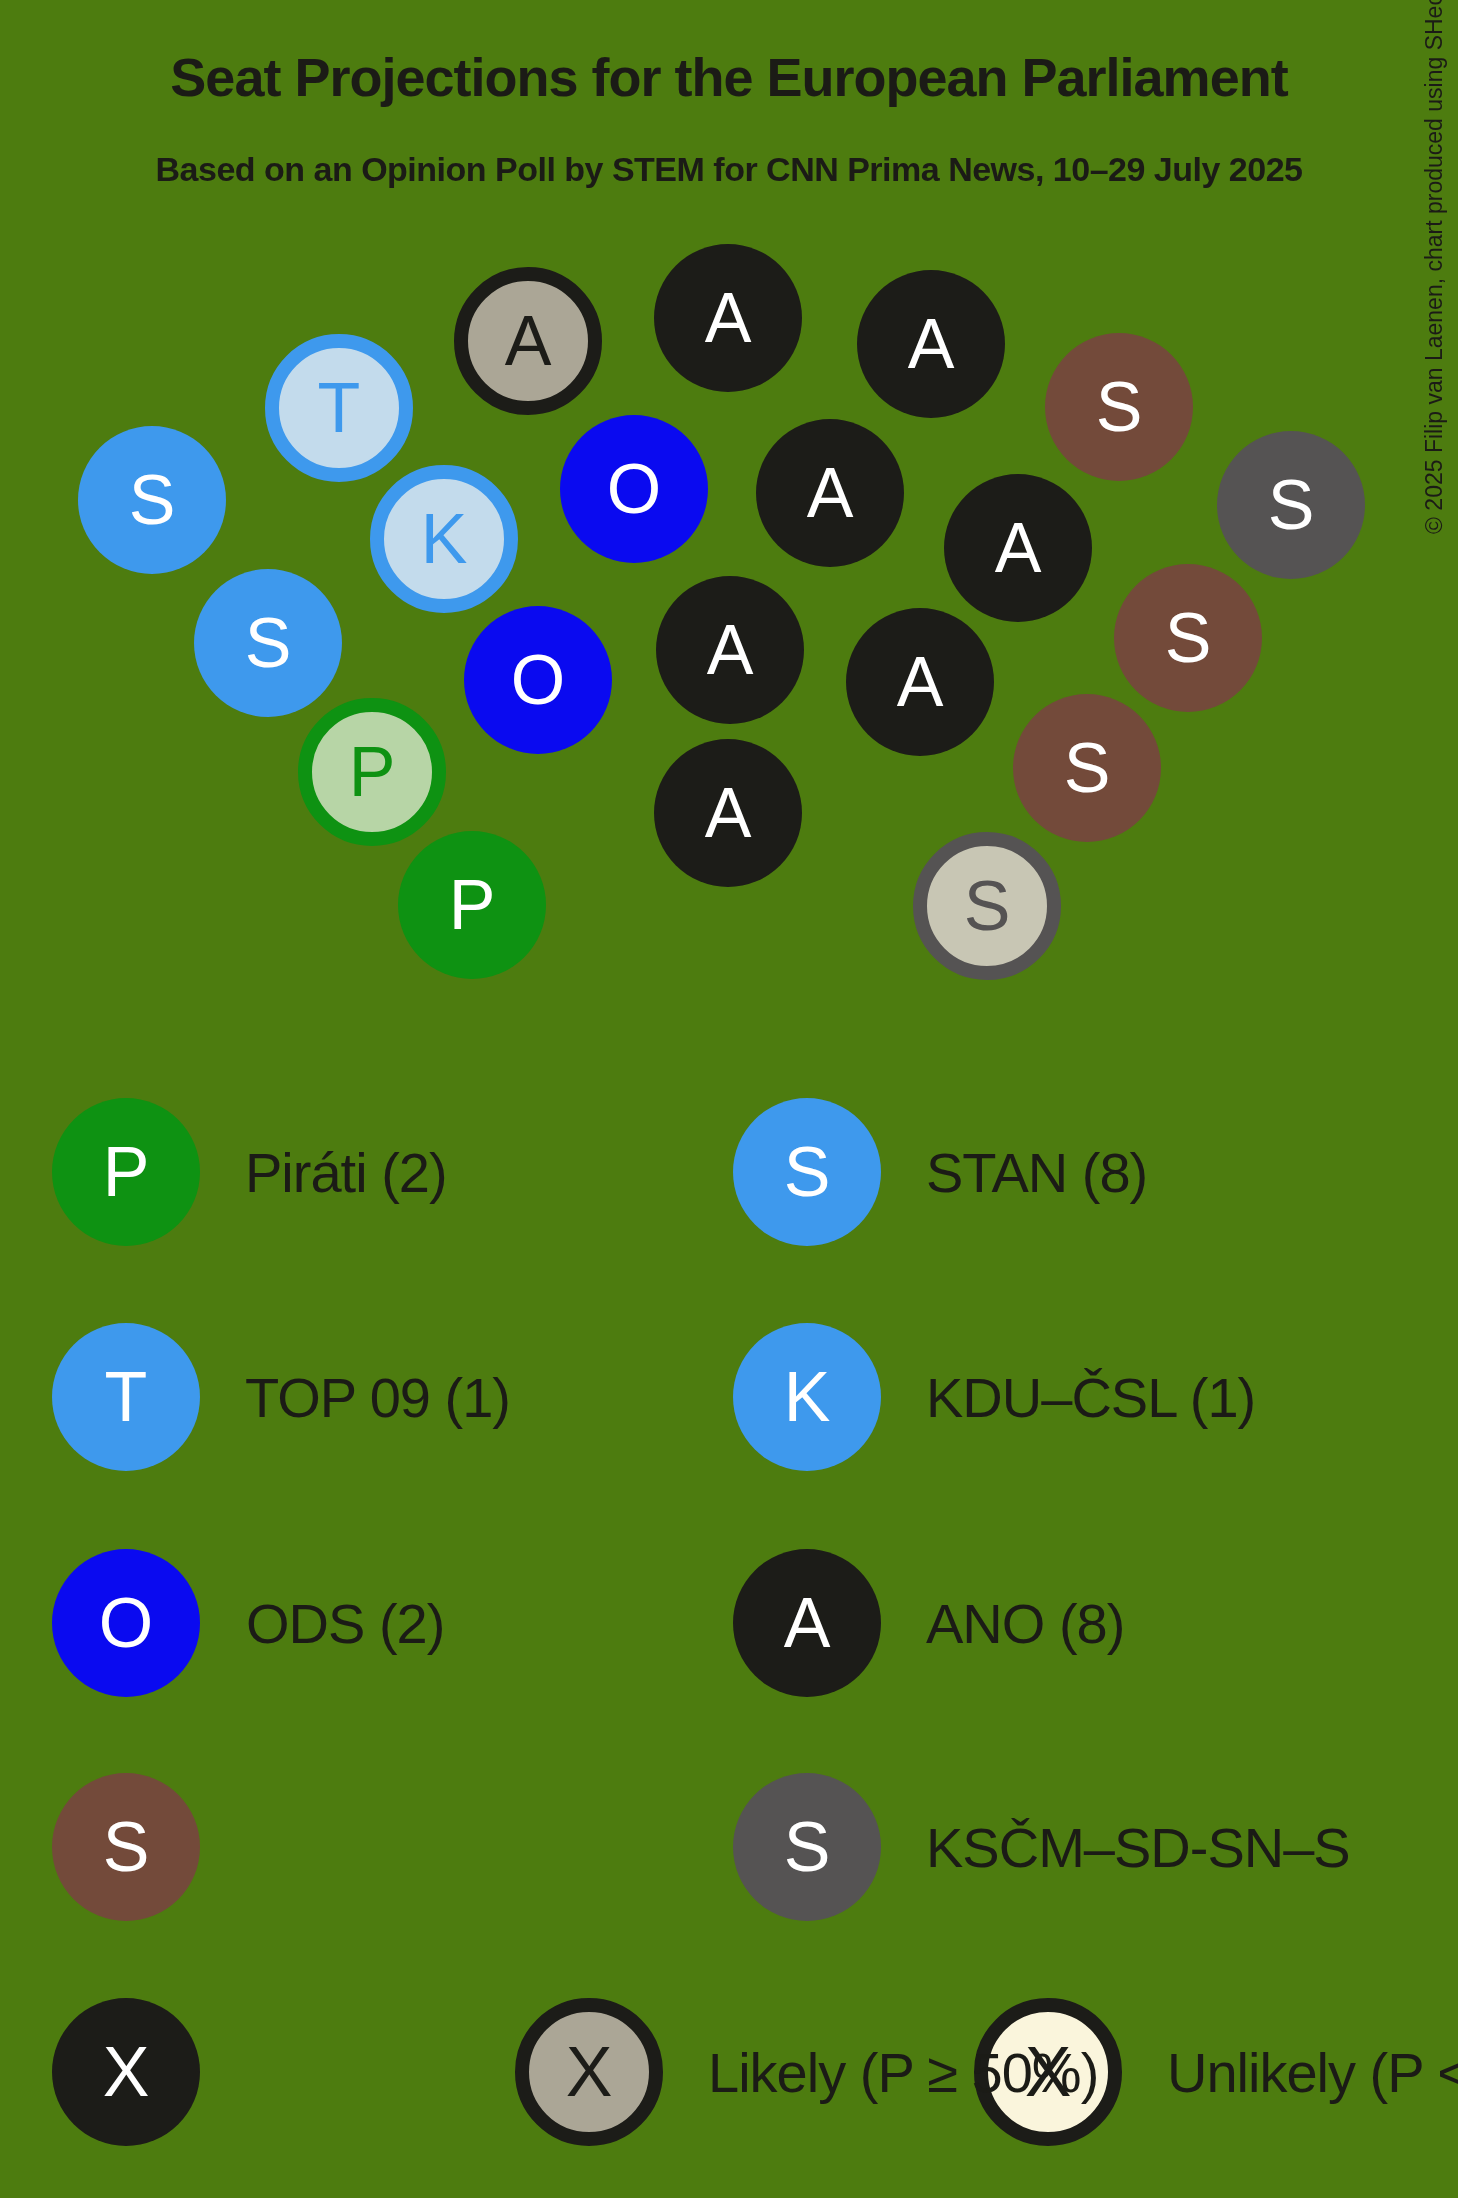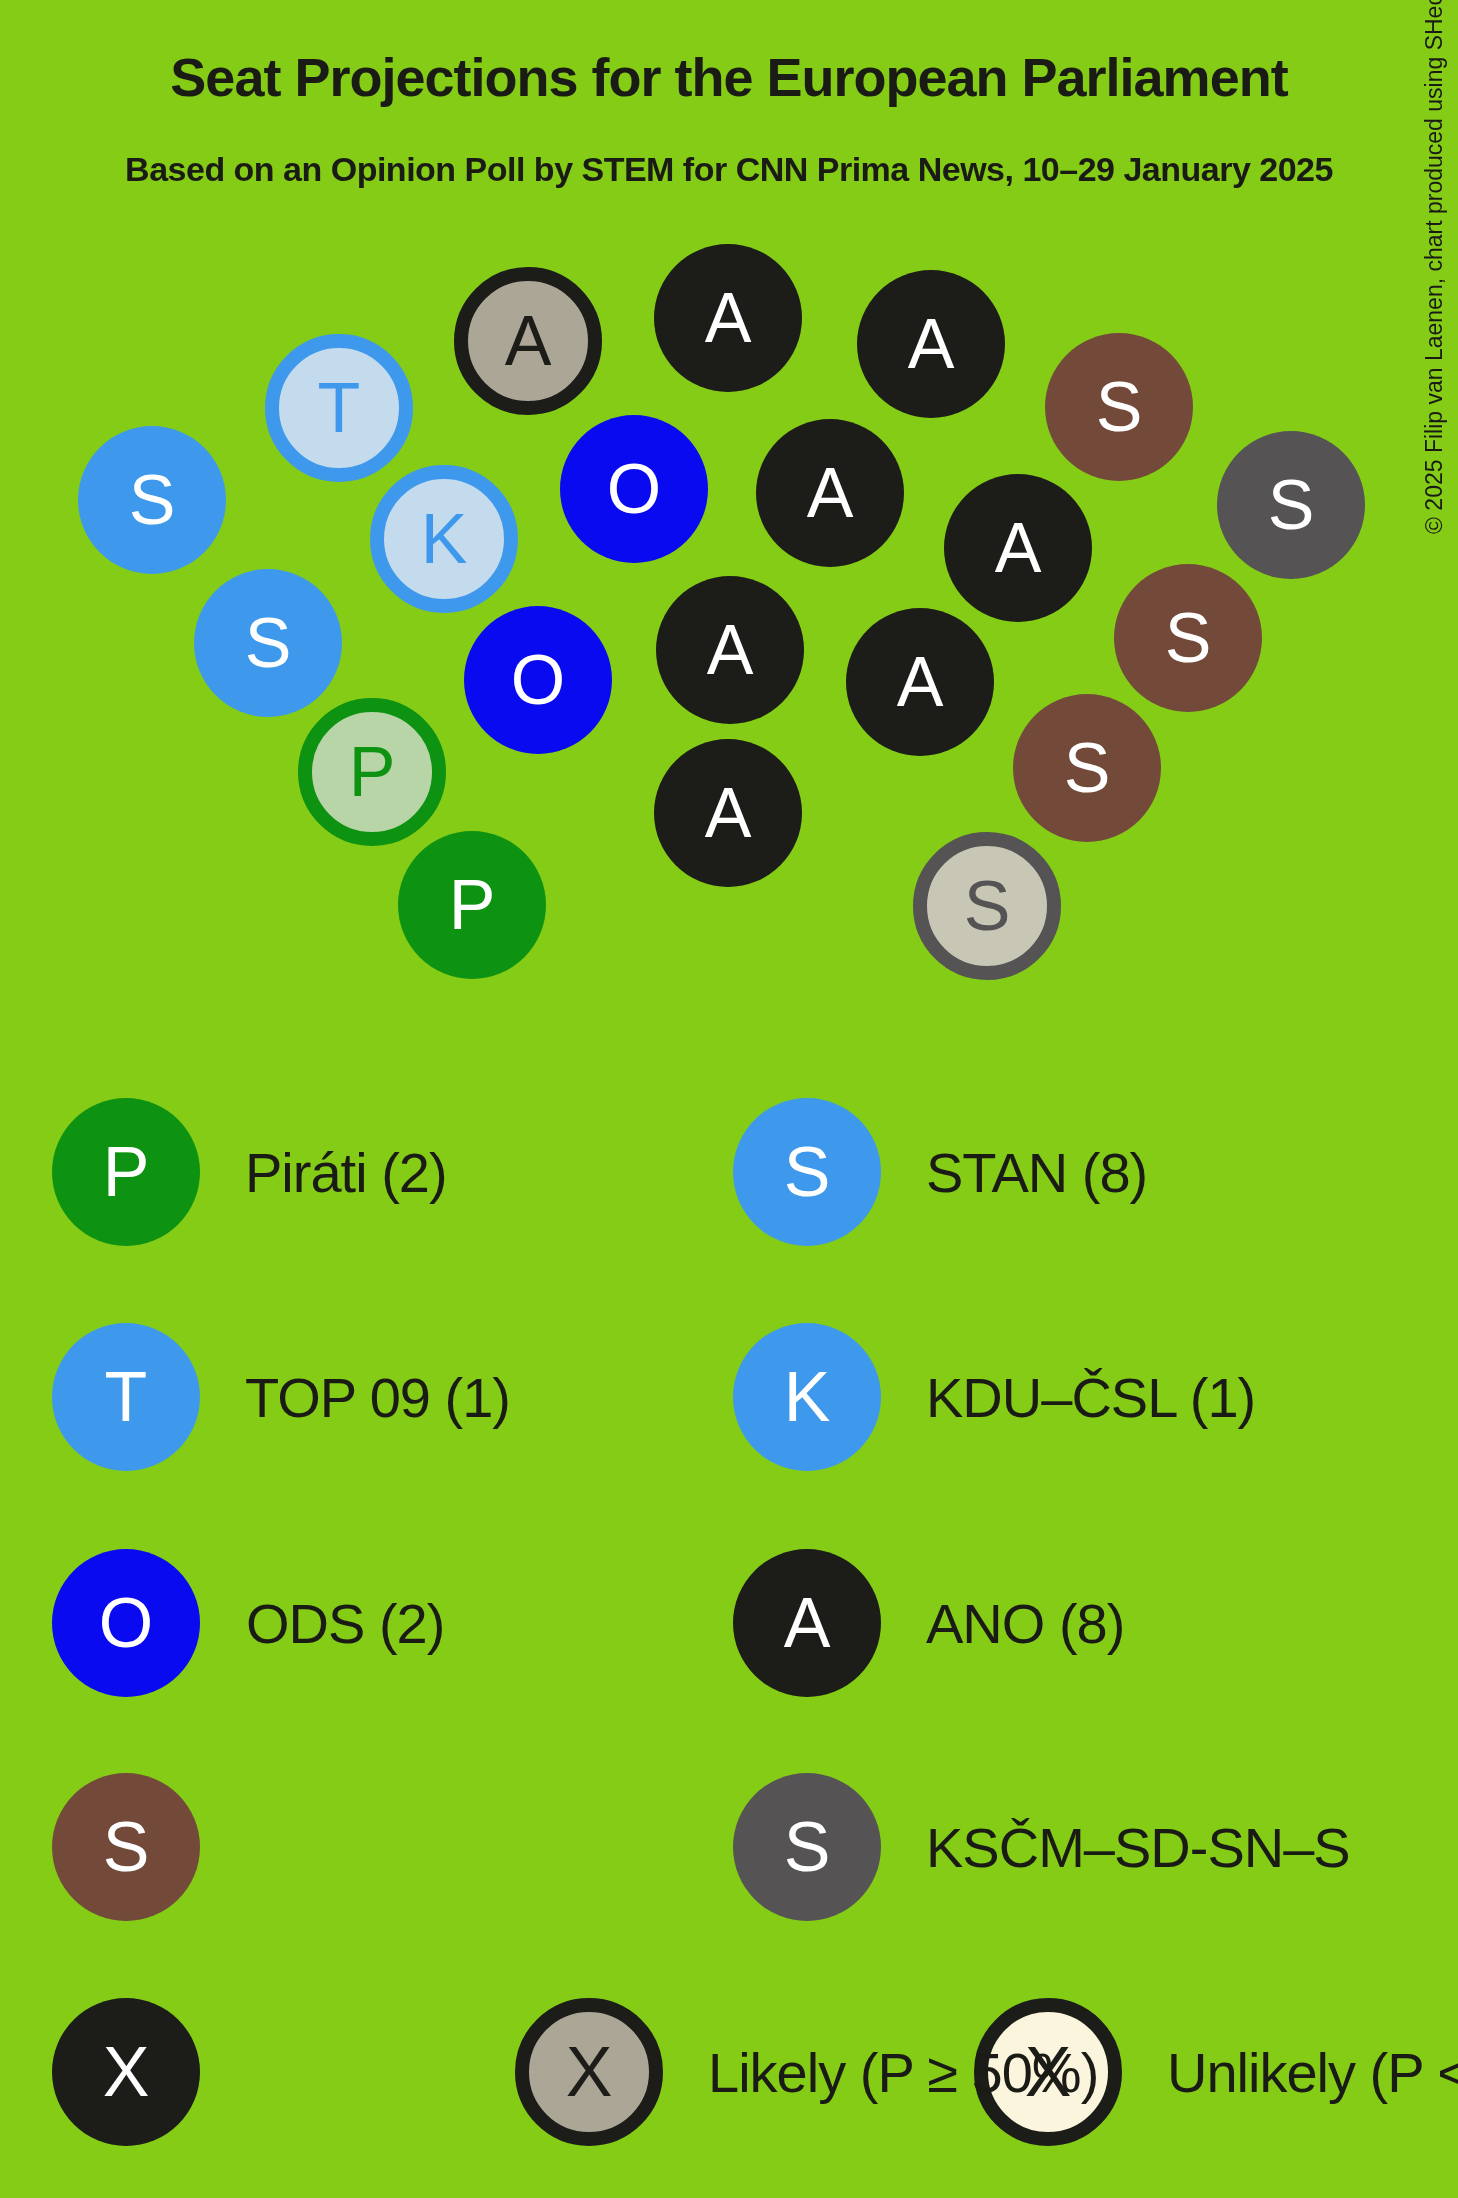--- a/index.html
+++ b/index.html
@@ -30,23 +30,23 @@
   .seat.likely{border:14px solid;}
   .legend-label{
     position:absolute;white-space:nowrap;font-size:56px;letter-spacing:-1px;
     transform:translateY(-50%);z-index:3;
   }
   .layer{position:absolute;left:0;top:0;width:100%;height:100%;}
 </style>
 </head>
 <body>
 
-<div class="canvas" style="background: #84cc16; color: rgb(27, 27, 22);">
+<div class="canvas" style="background: #4d7c0f; color: rgb(27, 27, 22);">
   <div class="title">Seat Projections for the European Parliament</div>
-  <div class="subtitle">Based on an Opinion Poll by STEM for CNN Prima News, 10–29 January 2025</div>
+  <div class="subtitle">Based on an Opinion Poll by STEM for CNN Prima News, 10–29 July 2025</div>
   <div class="copyright">© 2025 Filip van Laenen, chart produced using SHecC</div>
   <div class="layer" id="seats">
       <div class="seat likely" style="border-color: rgb(28, 28, 24); background: rgb(171, 166, 150); color: rgb(28, 28, 24); border-width: 14px; left: 454px; top: 267px;">
         <span>A</span>
       </div>
       <div class="seat" style="background: rgb(28, 28, 24); color: rgb(255, 255, 255); border-width: 0px; left: 654px; top: 244px;">
         <span>A</span>
       </div>
       <div class="seat" style="background: rgb(28, 28, 24); color: rgb(255, 255, 255); border-width: 0px; left: 857px; top: 270px;">
         <span>A</span>

